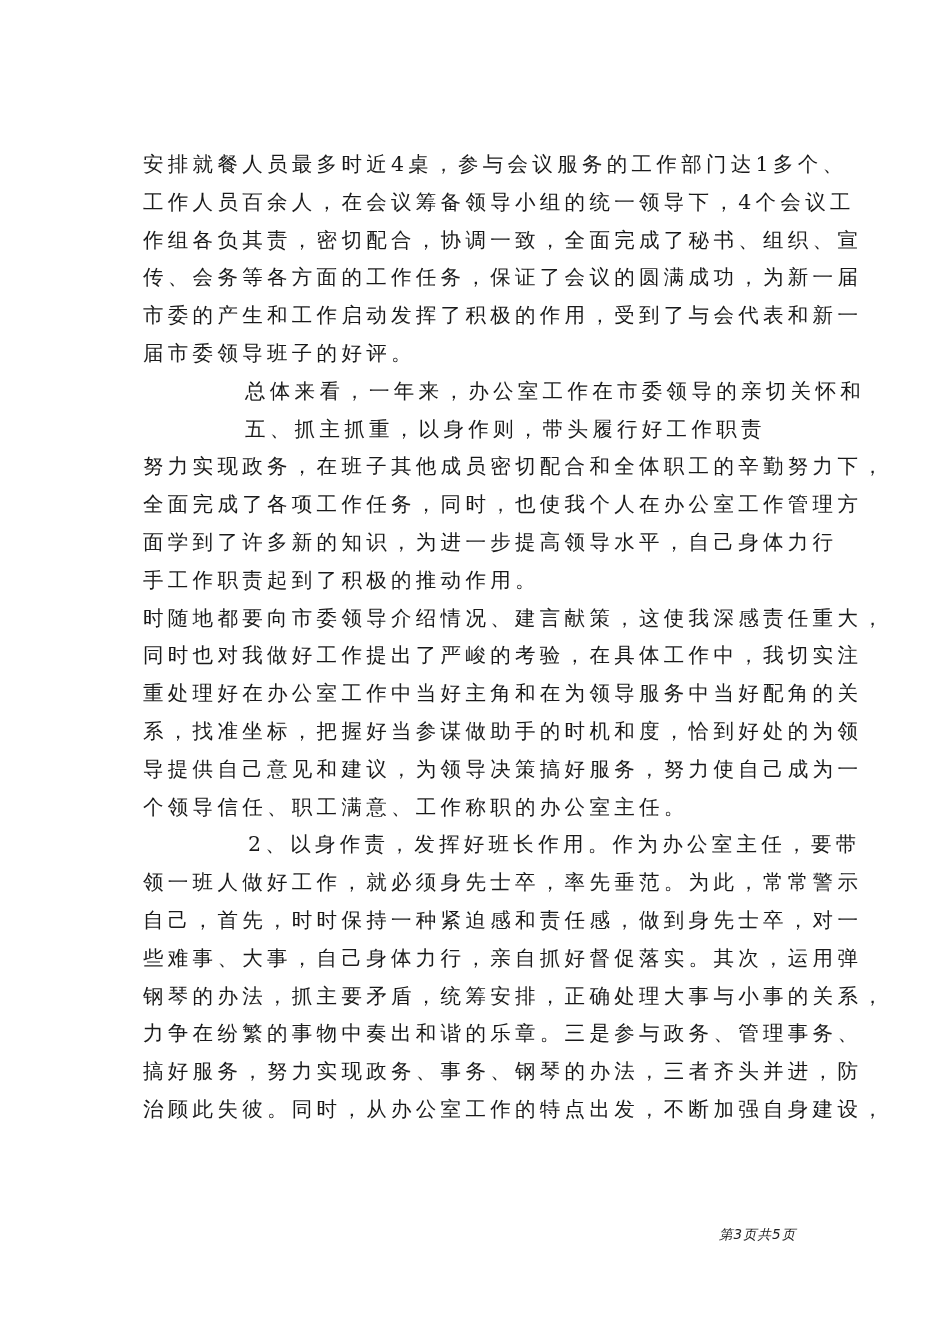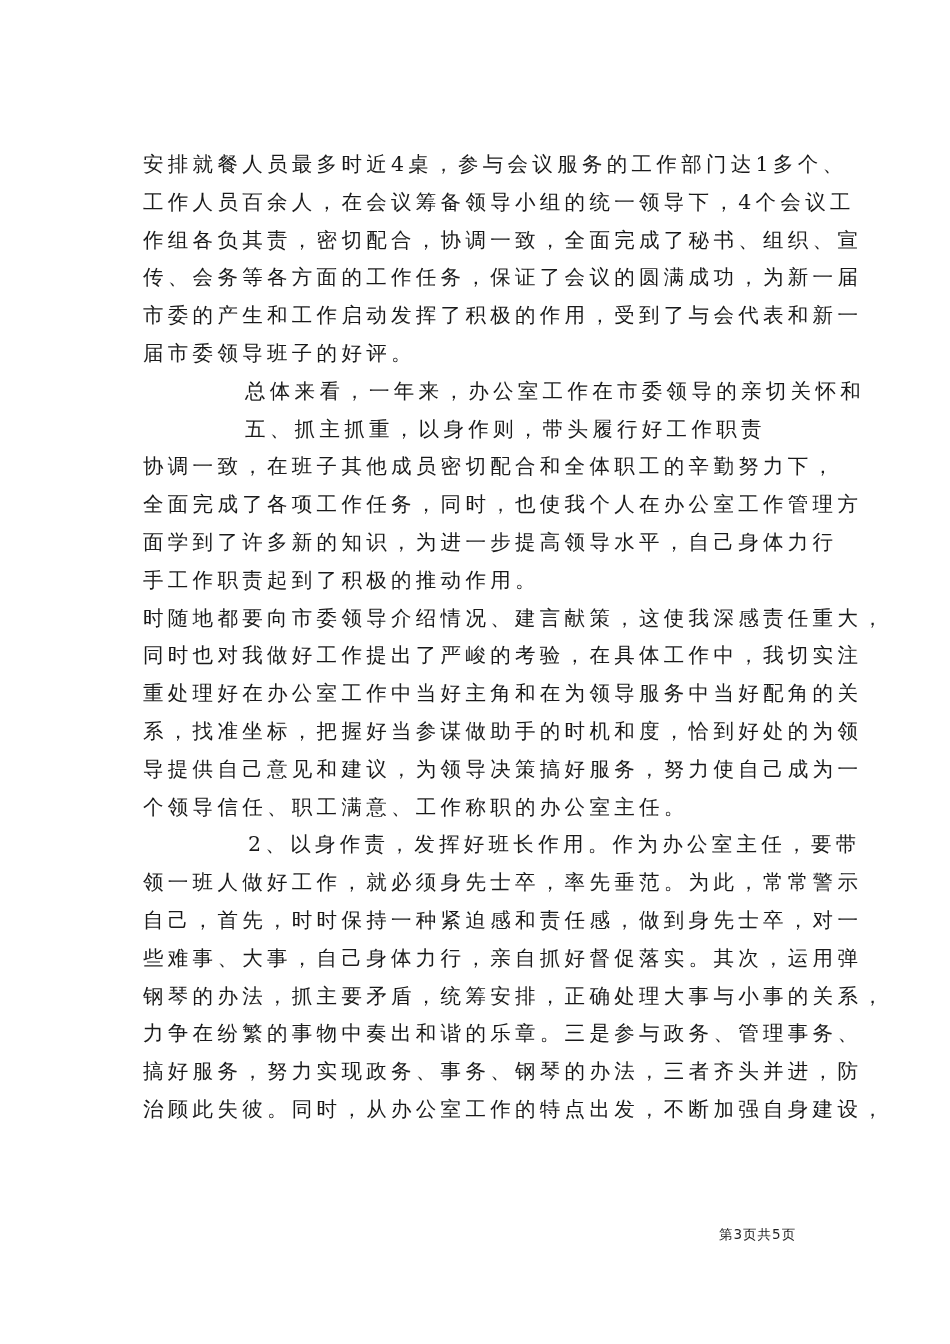--- a/index.html
+++ b/index.html
@@ -12,37 +12,37 @@
   }
   .line {
     height: 37.8px; line-height: 37.8px; white-space: nowrap;
     letter-spacing: 4.3px;
   }
   .indent { padding-left: 102px; }
   .indent-num { padding-left: 105px; }
   .footer {
     position: absolute; left: 719px; top: 1198px;
     font-family: "DejaVu Sans", "Liberation Sans", sans-serif;
-    font-size: 13.5px; color: #222; letter-spacing: 1px; white-space: nowrap;
+    font-size: 13.5px; color: #222; letter-spacing: 1px; white-space: nowrap; font-style: italic;
   }
 </style>
 </head>
 <body>
 
 <div class="page">
   <div class="text-block">
     <div class="line">安排就餐人员最多时近4桌，参与会议服务的工作部门达1多个、</div>
     <div class="line">工作人员百余人，在会议筹备领导小组的统一领导下，4个会议工</div>
     <div class="line">作组各负其责，密切配合，协调一致，全面完成了秘书、组织、宣</div>
     <div class="line">传、会务等各方面的工作任务，保证了会议的圆满成功，为新一届</div>
     <div class="line">市委的产生和工作启动发挥了积极的作用，受到了与会代表和新一</div>
     <div class="line">届市委领导班子的好评。</div>
     <div class="line indent">总体来看，一年来，办公室工作在市委领导的亲切关怀和</div>
     <div class="line indent">五、抓主抓重，以身作则，带头履行好工作职责</div>
-    <div class="line">协调一致，在班子其他成员密切配合和全体职工的辛勤努力下，</div>
+    <div class="line">努力实现政务，在班子其他成员密切配合和全体职工的辛勤努力下，</div>
     <div class="line">全面完成了各项工作任务，同时，也使我个人在办公室工作管理方</div>
     <div class="line">面学到了许多新的知识，为进一步提高领导水平，自己身体力行</div>
     <div class="line">手工作职责起到了积极的推动作用。</div>
     <div class="line">时随地都要向市委领导介绍情况、建言献策，这使我深感责任重大，</div>
     <div class="line">同时也对我做好工作提出了严峻的考验，在具体工作中，我切实注</div>
     <div class="line">重处理好在办公室工作中当好主角和在为领导服务中当好配角的关</div>
     <div class="line">系，找准坐标，把握好当参谋做助手的时机和度，恰到好处的为领</div>
     <div class="line">导提供自己意见和建议，为领导决策搞好服务，努力使自己成为一</div>
     <div class="line">个领导信任、职工满意、工作称职的办公室主任。</div>
     <div class="line indent-num">2、以身作责，发挥好班长作用。作为办公室主任，要带</div>

